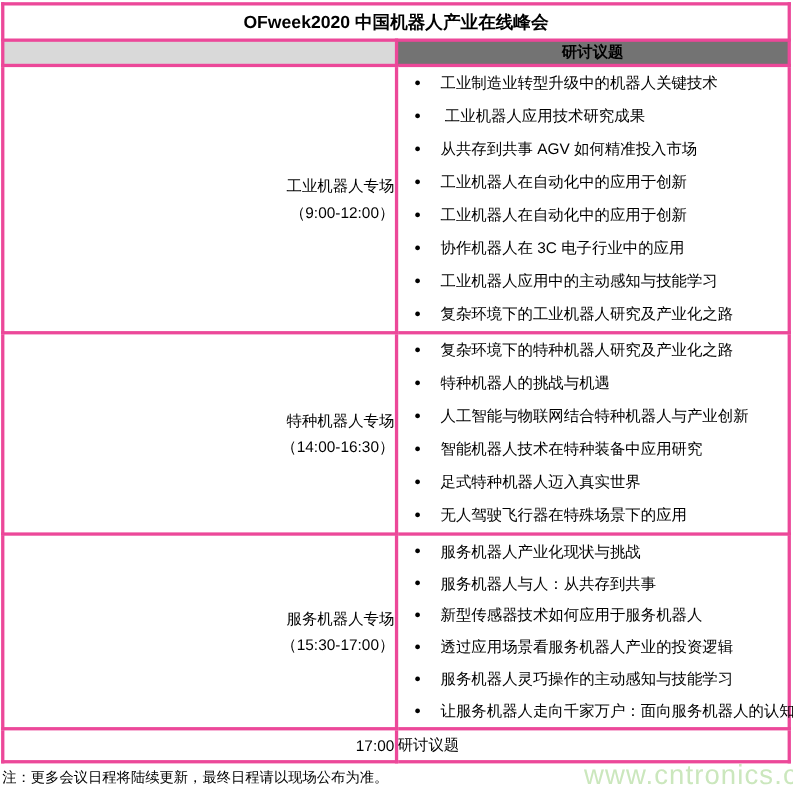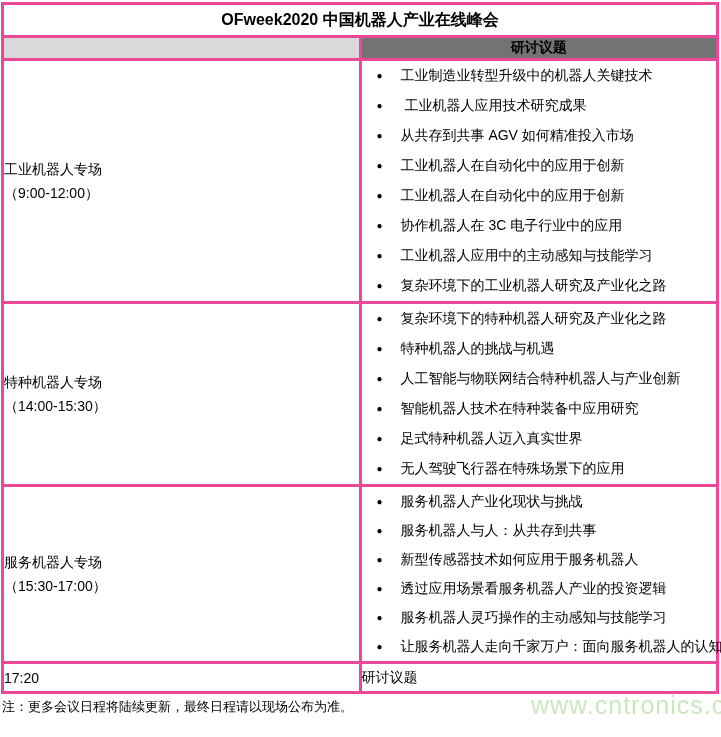--- a/index.html
+++ b/index.html
@@ -6,21 +6,21 @@
   body {
     width:721px; height:737px; position:relative; background:#ffffff;
     font-family:"Liberation Sans","DejaVu Sans",sans-serif;
     color:#000; font-size:14px; overflow:hidden;
   }
   table.agenda {
     border-collapse:collapse; width:718px; margin:2px 0 0 1px;
     table-layout:fixed;
   }
   table.agenda td { border:3px solid #ec4899; padding:0; vertical-align:middle; }
-  .c1 { width:158px; text-align:left; }
+  .c1 { width:158px; text-align:right; }
   td.title-cell { font-weight:bold; font-size:16px; text-align:center; height:30px; }
   tr.head td { height:20px; }
   td.head-topic { font-weight:bold; text-align:center; font-size:14px; }
   td.sess { font-size:14px; line-height:24px; }
   ul.topics { list-style:none; margin:0; padding:0; }
   ul.topics li { display:flex; align-items:center; height:30px; }
   ul.topics.compact li { height:29px; }
   .blt { flex:none; width:13px; margin-left:15px; margin-right:11px; font-size:10px; line-height:1; }
   .txt { white-space:pre; font-size:14px; }
   td.timecell { height:27px; font-size:14px; }
@@ -84,21 +84,21 @@
               <span class="txt">复杂环境下的工业机器人研究及产业化之路</span>
             </li>
       </ul>
     </td>
   </tr>
 
 
   <tr>
     <td class="c1 sess">
       <div>特种机器人专场</div>
-      <div>（14:00-15:30）</div>
+      <div>（14:00-16:30）</div>
     </td>
     <td>
       <ul class="topics">
         <li>
               <span class="blt">●</span>
               <span class="txt">复杂环境下的特种机器人研究及产业化之路</span>
             </li>
         <li>
               <span class="blt">●</span>
               <span class="txt">特种机器人的挑战与机遇</span>
@@ -152,20 +152,20 @@
             </li>
         <li>
               <span class="blt">●</span>
               <span class="txt">让服务机器人走向千家万户：面向服务机器人的认知和实体功能实现</span>
             </li>
       </ul>
     </td>
   </tr>
 
   <tr>
-    <td class="c1 timecell">17:20</td>
+    <td class="c1 timecell">17:00</td>
     <td class="plain">研讨议题</td>
   </tr>
 </tbody>
   </table>
 
 <div class="note">注：更多会议日程将陆续更新，最终日程请以现场公布为准。</div>
 <div class="watermark" style="color: rgb(203, 231, 189);">www.cntronics.com</div>
 
 </body></html>

